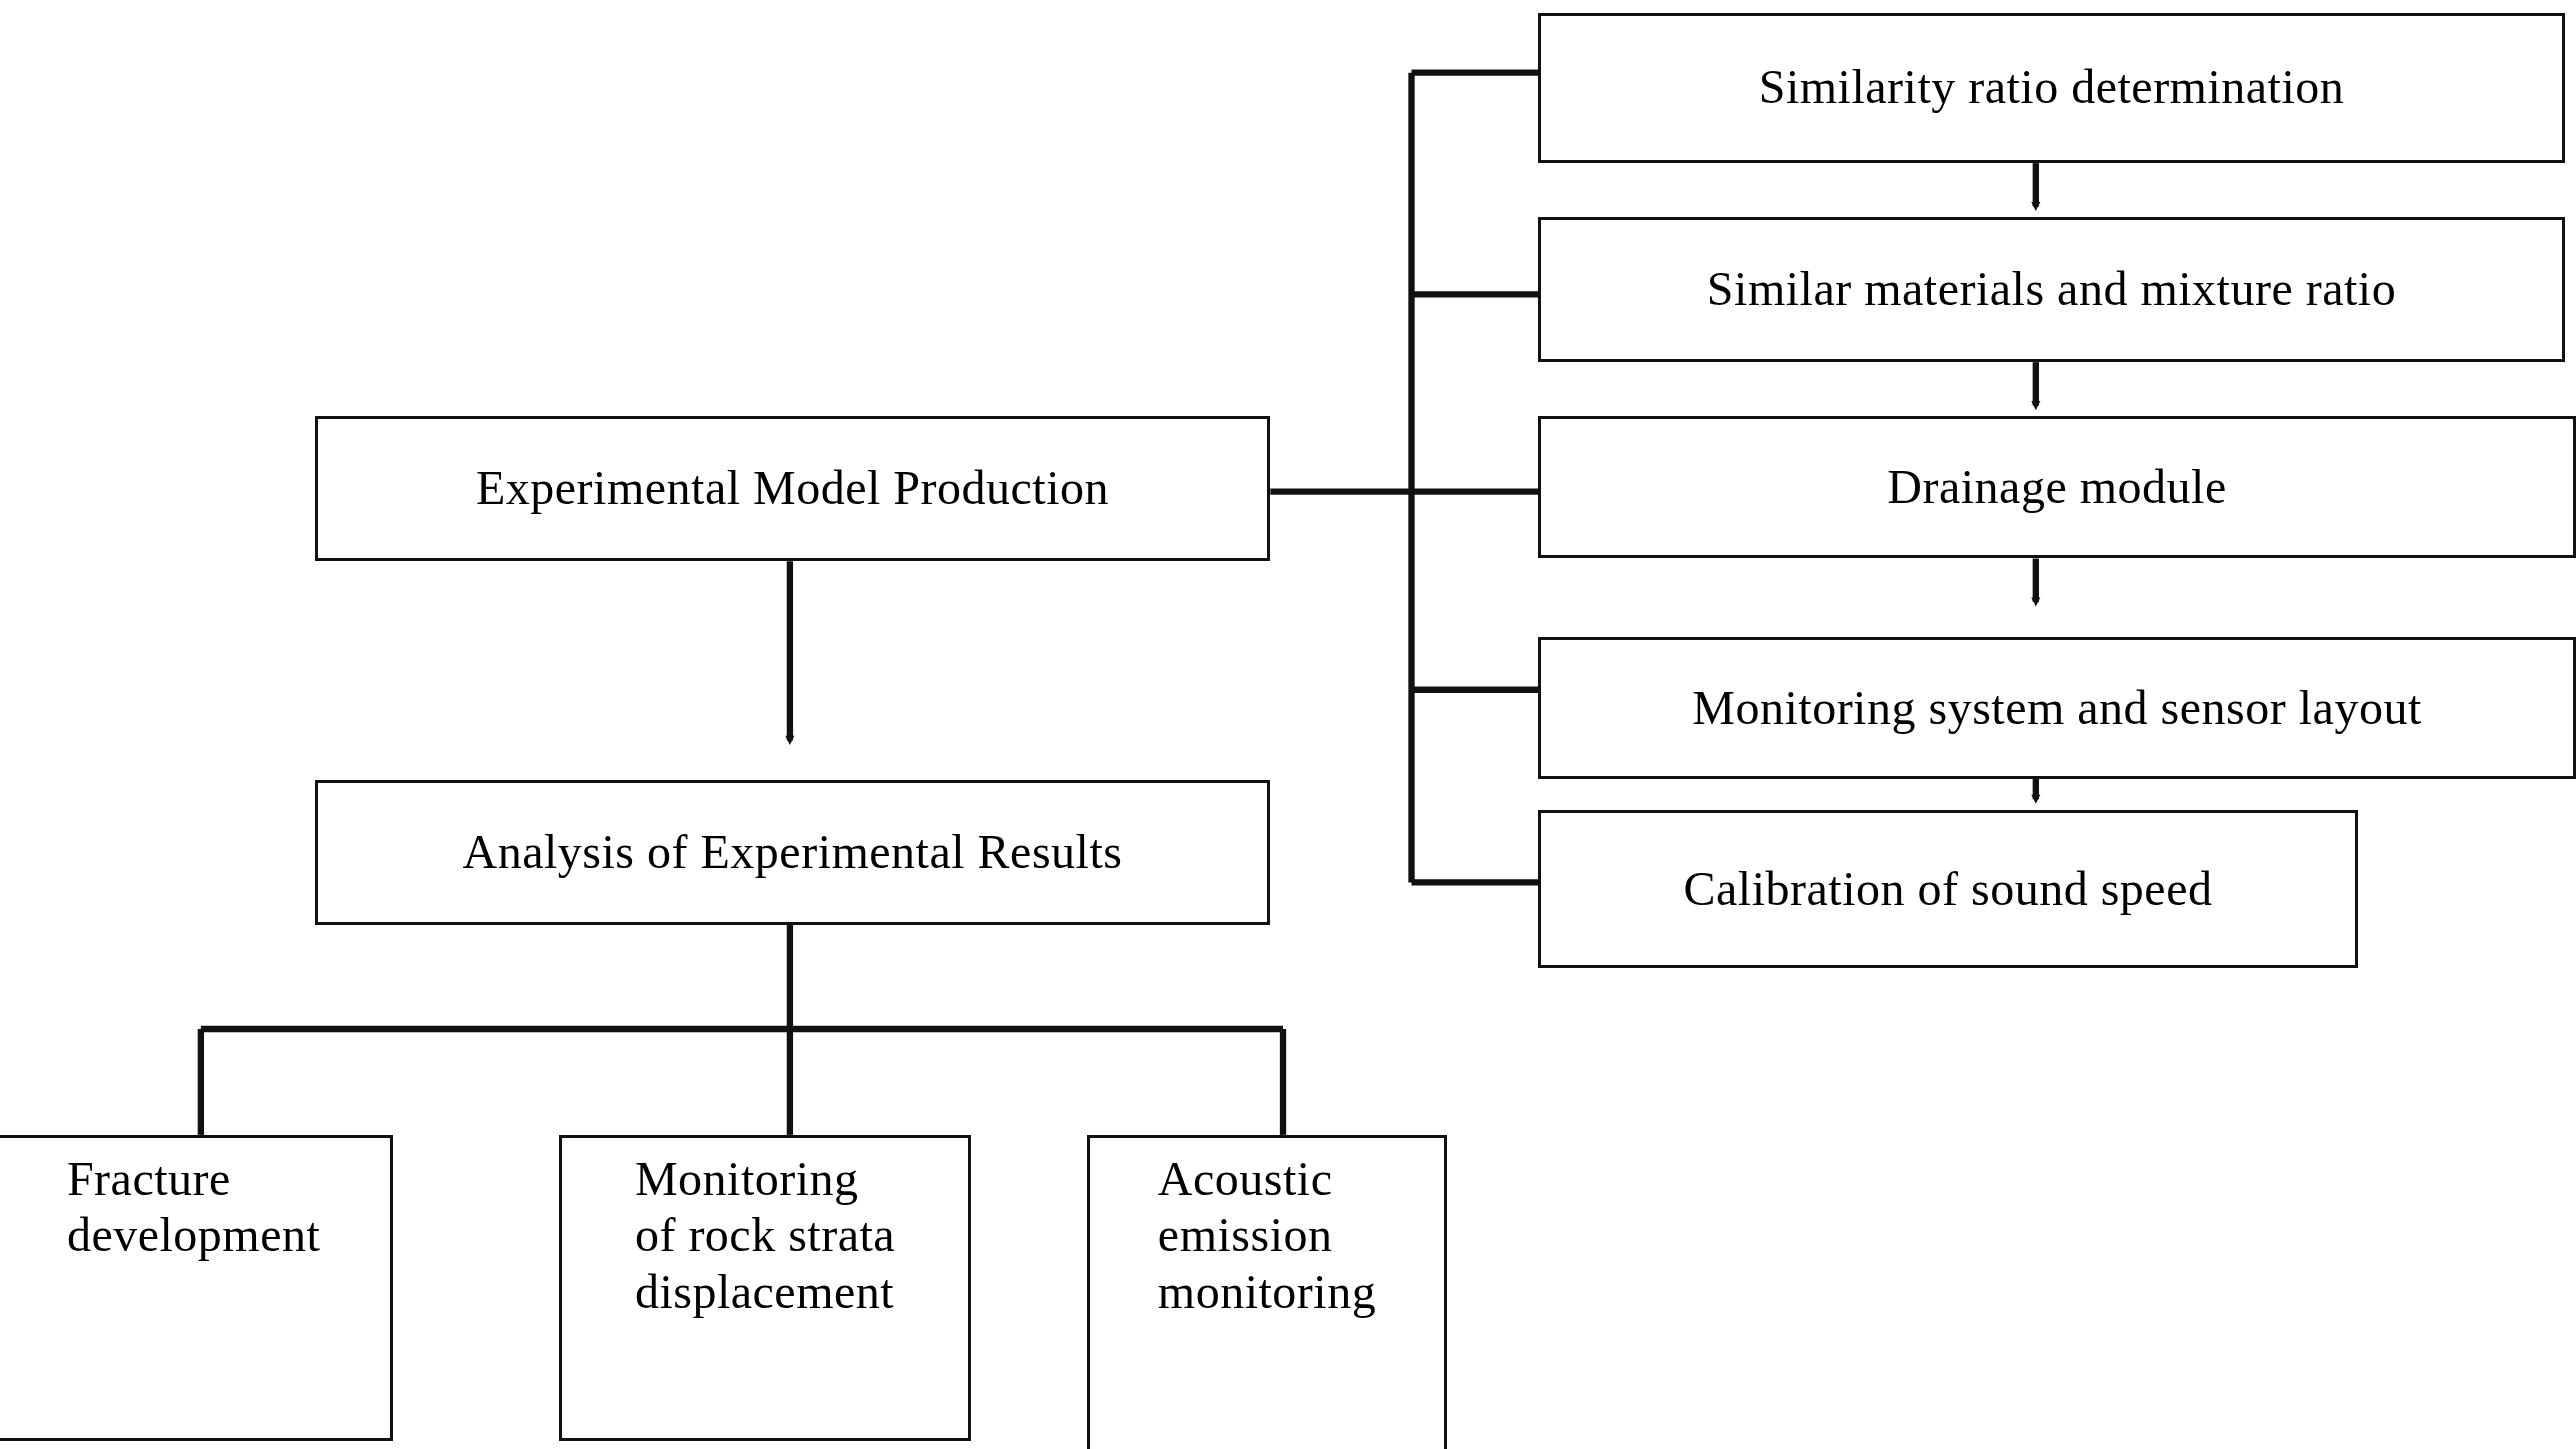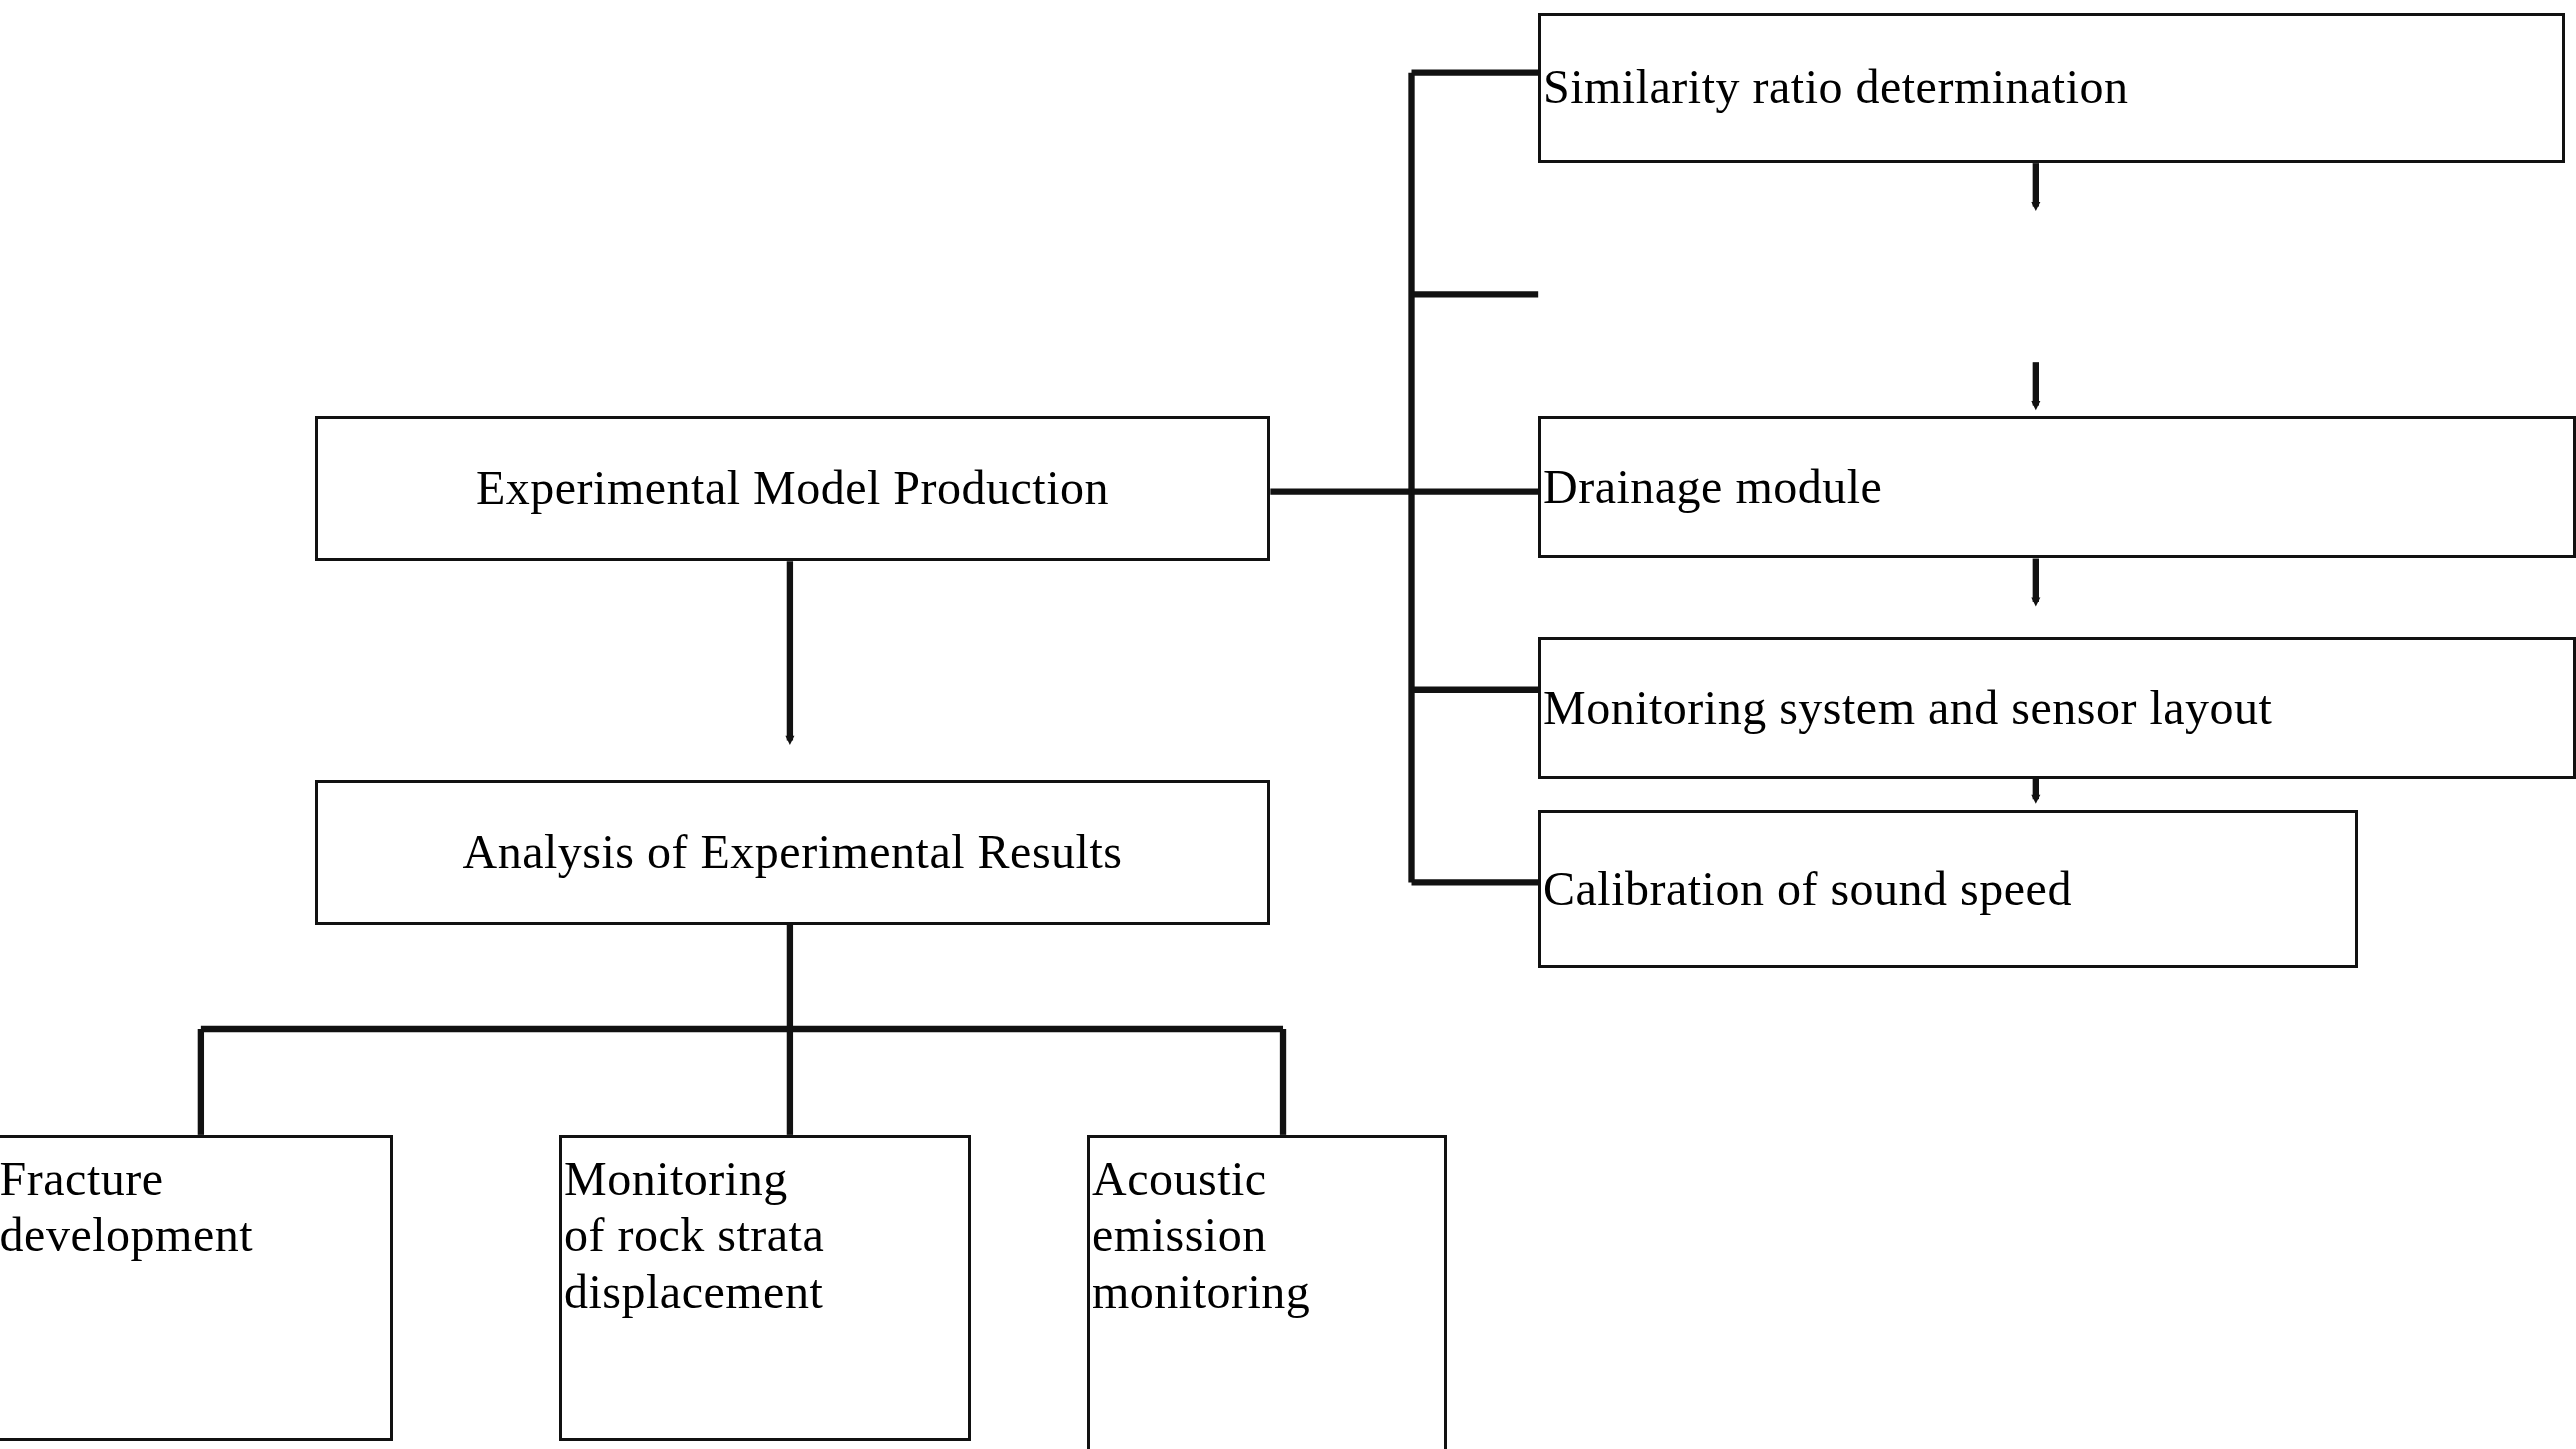--- a/index.html
+++ b/index.html
@@ -18,22 +18,22 @@
     overflow: hidden;
   }
   .node {
     position: absolute;
     box-sizing: border-box;
     border: 3.6px solid #111111;
     background: #ffffff;
     color: #000000;
     display: flex;
     align-items: center;
-    justify-content: flex-start;
-    padding: 0 2px;
+    justify-content: center;
+    padding: 0 32px;
     font-size: 48px;
     line-height: 1.18;
     letter-spacing: 0.5px;
     white-space: pre-line;
     z-index: 3;
   }
   .node.center {
     justify-content: center;
     padding: 0 1px;
   }
@@ -97,20 +97,23 @@
   </div>
 
   <div class="node center" style="left:315px; top:780px; width:955px; height:145px;">
     <span>Analysis of Experimental Results</span>
   </div>
 
   <div class="node" style="left:1538px; top:12.7px; width:1027px; height:150px;">
     <span>Similarity ratio determination</span>
   </div>
 
+  <div class="node" style="left:1538px; top:217px; width:1027px; height:145px;">
+    <span>Similar materials and mixture ratio</span>
+  </div>
 
   <div class="node" style="left:1538px; top:416px; width:1038px; height:142px;">
     <span>Drainage module</span>
   </div>
 
   <div class="node" style="left:1538px; top:613px; width:1038px; height:142px;margin-top:24px;">
     <span>Monitoring system and sensor layout</span>
   </div>
 
   <div class="node" style="left:1538px; top:810px; width:820px; height:158px;">

